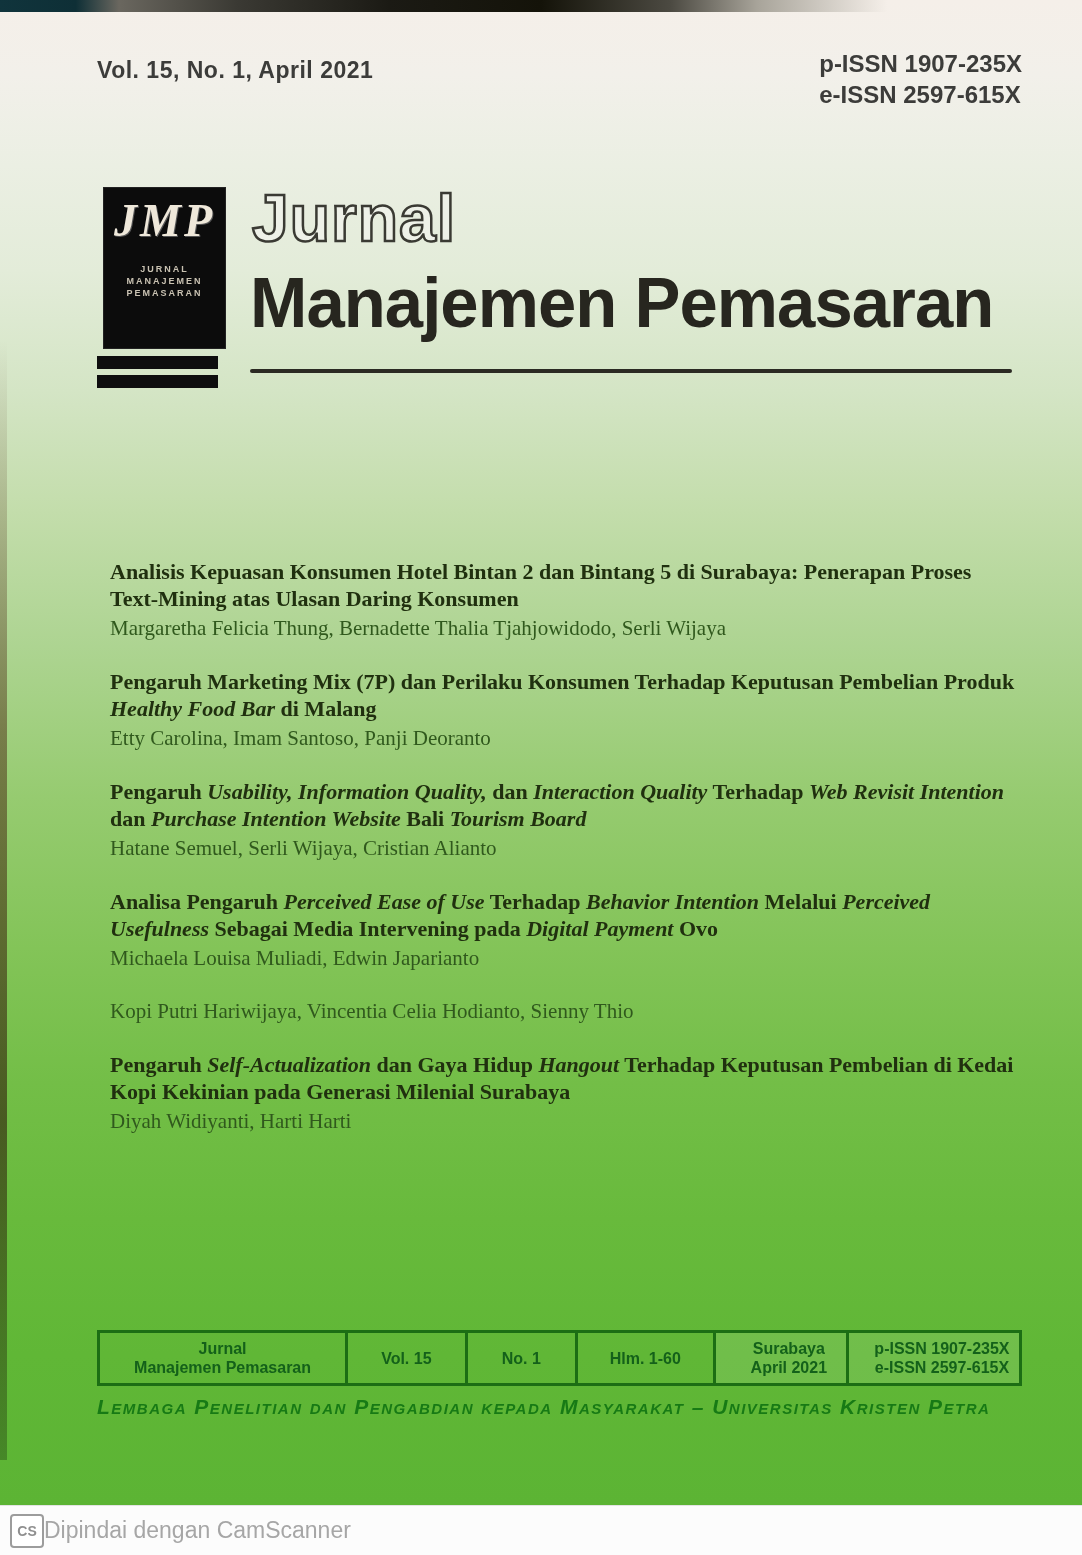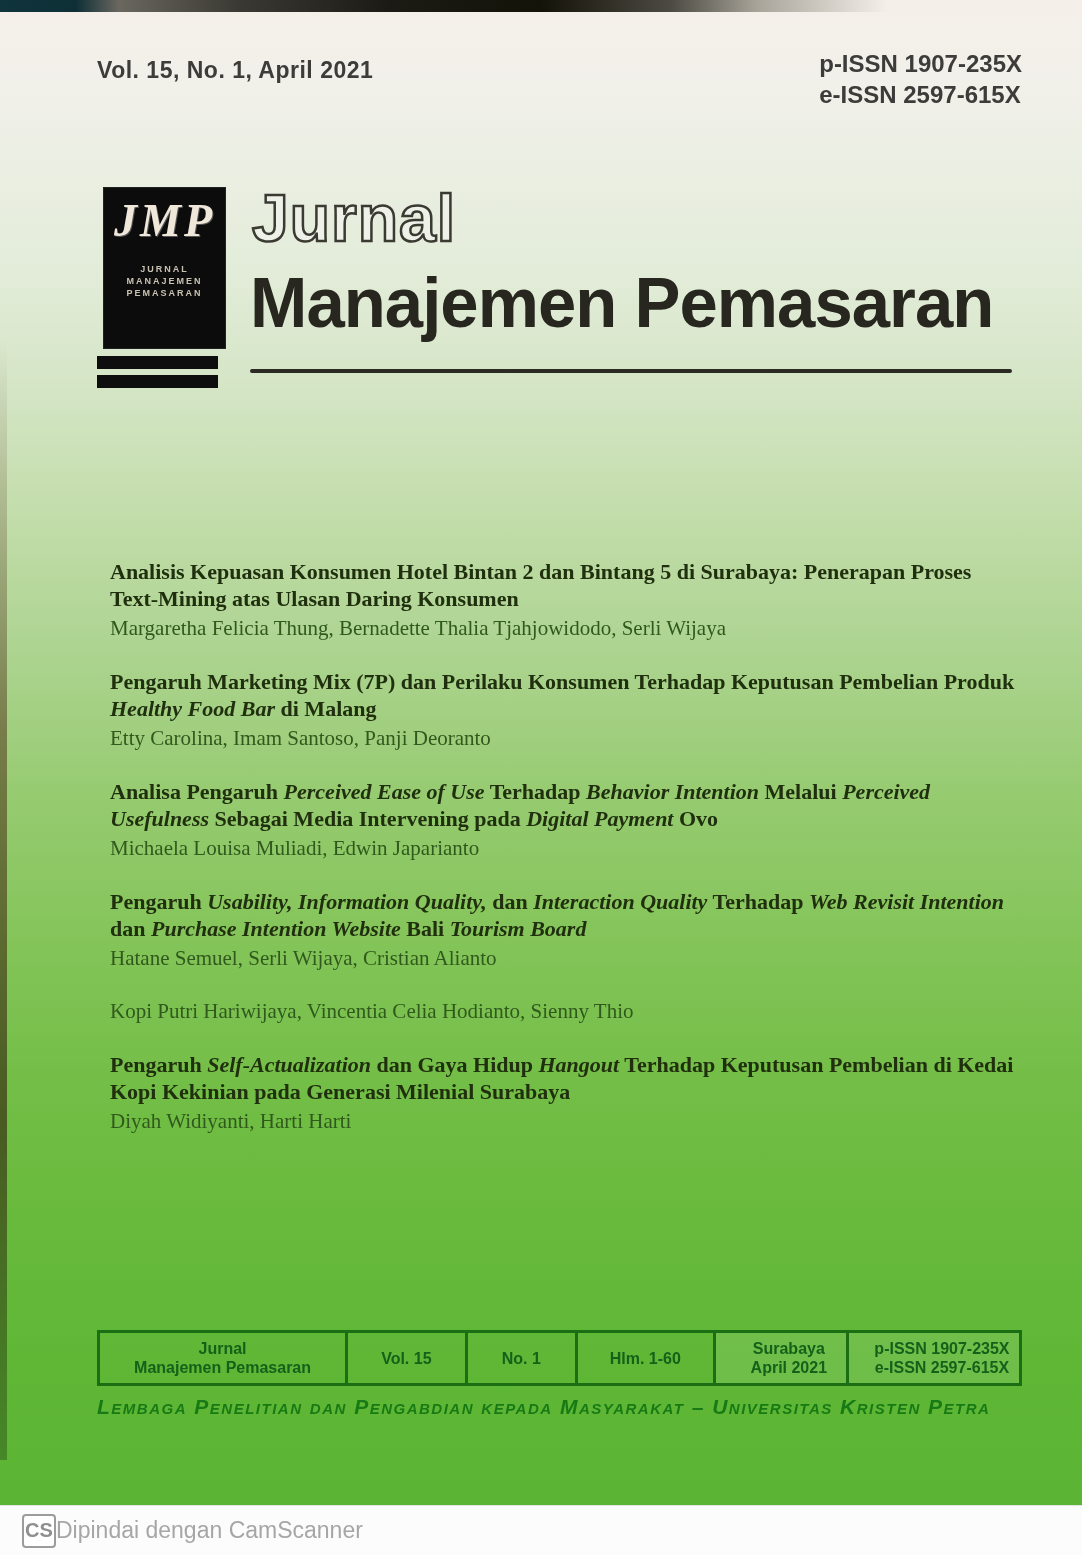--- a/index.html
+++ b/index.html
@@ -98,22 +98,22 @@
     letter-spacing:1.5px;color:#177a15;white-space:nowrap;font-style:italic;
   }
   
   .scan-strip{
     position:absolute;left:0;bottom:0;width:100%;height:50px;
     background:#fcfcfc;border-top:1px solid #e3e3e3;
     display:flex;align-items:center;padding-left:10px;box-sizing:border-box;
   }
   .cs-icon{
     width:30px;height:30px;border:2px solid #9c9c9c;border-radius:4px;
-    background:#ffffff;color:#8f8f8f;font-weight:bold;font-size:20px;
-    display:flex;align-items:center;justify-content:center;flex:0 0 auto;margin-left:12px;
+    background:#ffffff;color:#8f8f8f;font-weight:bold;font-size:14px;
+    display:flex;align-items:center;justify-content:center;flex:0 0 auto;
   }
   .cs-text{margin-left:0;color:#a6a6a6;font-size:23px;}
 </style>
 </head>
 <body>
 
 <div class="cover">
 
   <div class="top-edge"></div>
   <div class="left-edge"></div>
@@ -144,27 +144,27 @@
     <div class="article-title"><span>Analisis Kepuasan Konsumen Hotel Bintan 2 dan Bintang 5 di Surabaya: Penerapan Proses Text-Mining atas Ulasan Daring Konsumen</span></div>
     <div class="article-authors">Margaretha Felicia Thung, Bernadette Thalia Tjahjowidodo, Serli Wijaya</div>
   </div>
 
   <div class="article">
     <div class="article-title"><span>Pengaruh Marketing Mix (7P) dan Perilaku Konsumen Terhadap Keputusan Pembelian Produk </span><i>Healthy Food Bar</i><span> di Malang</span></div>
     <div class="article-authors">Etty Carolina, Imam Santoso, Panji Deoranto</div>
   </div>
 
   <div class="article">
+    <div class="article-title"><span>Pengaruh </span><i>Usability, Information Quality,</i><span> dan </span><i>Interaction Quality</i><span> Terhadap </span><i>Web Revisit Intention</i><span> dan </span><i>Purchase Intention Website</i><span> Bali </span><i>Tourism Board</i></div>
+    <div class="article-authors">Hatane Semuel, Serli Wijaya, Cristian Alianto</div>
+  </div>
+
+  <div class="article">
     <div class="article-title"><span>Analisa Pengaruh </span><i>Perceived Ease of Use</i><span> Terhadap </span><i>Behavior Intention</i><span> Melalui </span><i>Perceived Usefulness</i><span> Sebagai Media Intervening pada </span><i>Digital Payment</i><span> Ovo</span></div>
     <div class="article-authors">Michaela Louisa Muliadi, Edwin Japarianto</div>
-  </div>
-
-  <div class="article">
-    <div class="article-title"><span>Pengaruh </span><i>Usability, Information Quality,</i><span> dan </span><i>Interaction Quality</i><span> Terhadap </span><i>Web Revisit Intention</i><span> dan </span><i>Purchase Intention Website</i><span> Bali </span><i>Tourism Board</i></div>
-    <div class="article-authors">Hatane Semuel, Serli Wijaya, Cristian Alianto</div>
   </div>
 
   <div class="article">
     <div class="article-authors">Kopi Putri Hariwijaya, Vincentia Celia Hodianto, Sienny Thio</div>
   </div>
 
   <div class="article">
     <div class="article-title"><span>Pengaruh </span><i>Self-Actualization</i><span> dan Gaya Hidup </span><i>Hangout</i><span> Terhadap Keputusan Pembelian di Kedai Kopi Kekinian pada Generasi Milenial Surabaya</span></div>
     <div class="article-authors">Diyah Widiyanti, Harti Harti</div>
   </div>

